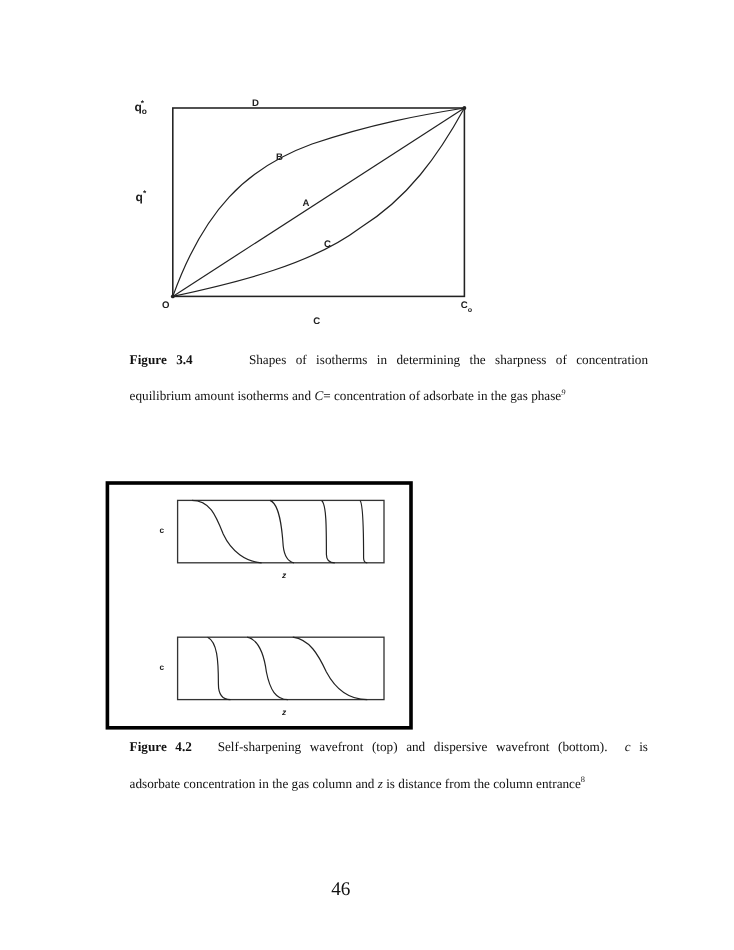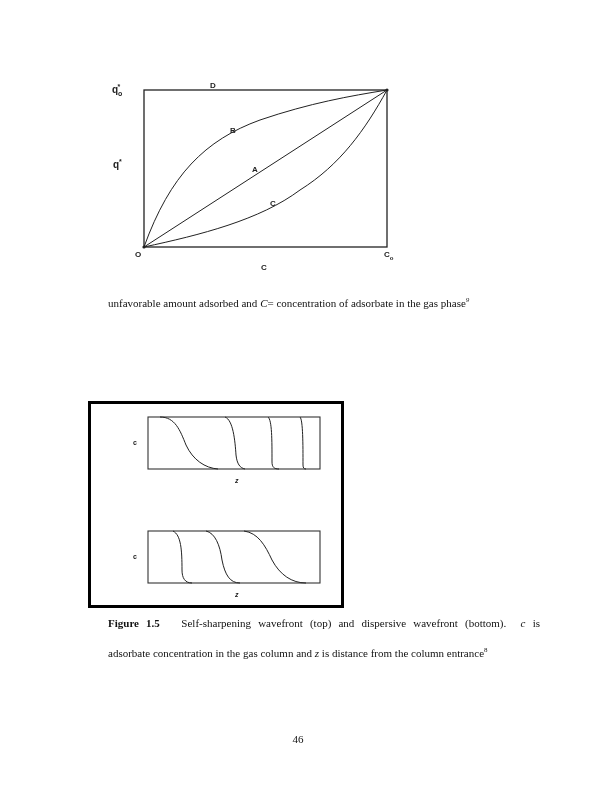--- a/index.html
+++ b/index.html
@@ -4,21 +4,21 @@
 <style>
   html, body { margin: 0; padding: 0; background: #ffffff; }
   body { width: 612px; height: 792px; position: relative; overflow: hidden;
          font-family: "Liberation Serif", serif; color: #111; }
   .abs { position: absolute; }
   .fig-label { font-family: "Liberation Sans", sans-serif; font-weight: bold; font-size: 8px; color: #222; }
   .caption { position: absolute; left: 108px; width: 432px; font-size: 11px; line-height: 27px; text-align: justify; }
   .caption .fig-num { font-weight: bold; }
   .caption i { font-style: italic; }
   .justify-line { text-align: justify; text-align-last: justify; display: block; }
-  .page-num { position: absolute; left: 0; width: 568px; top: 733px; text-align: center; font-size: 11px; padding-left: 14px; }
+  .page-num { position: absolute; left: 0; width: 568px; top: 733px; text-align: center; font-size: 16px; }
   .frame { position: absolute; left: 88px; top: 401px; width: 250px; height: 201px; border: 3px solid #000; background: #fff; }
   svg { position: absolute; overflow: visible; }
 </style>
 </head>
 <body>
 
 <svg style="left:0;top:0" width="612" height="792">
   <rect x="144" y="90" width="243" height="157" fill="none" stroke="#222" stroke-width="1.3"></rect>
 
   <path d="M144,247 L387,90" fill="none" stroke="#222" stroke-width="1"></path>
@@ -40,21 +40,22 @@
 <div class="abs fig-label" style="left:230px;top:126px;">B</div>
 <div class="abs fig-label" style="left:252px;top:165px;">A</div>
 <div class="abs fig-label" style="left:270px;top:199px;">C</div>
 <div class="abs fig-label" style="left:135px;top:250px;">O</div>
 <div class="abs fig-label" style="left:261px;top:263px;">C</div>
 <div class="abs fig-label" style="left:384px;top:250px;">
   <span>C</span><sub style="font-size:6px">o</sub>
 </div>
 
 <div class="caption" style="top:287px;">
-  <span style="display:block"><span>unfavorable amount adsorbed and</span> <i>C</i><span>= concentration of adsorbate in the gas phase</span><sup style="font-size:7px"><i>9</i></sup></span>
+  <span class="justify-line"><span class="fig-num">Figure 3.4</span>&nbsp;&nbsp;&nbsp;&nbsp;&nbsp; <span>Shapes of isotherms in determining the sharpness of concentration</span></span>
+  <span style="display:block"><span>equilibrium amount isotherms and</span> <i>C</i><span>= concentration of adsorbate in the gas phase</span><sup style="font-size:7px"><i>9</i></sup></span>
 </div>
 
 <div class="frame"></div>
 <svg style="left:0;top:0" width="612" height="792">
 
   <rect x="148" y="417" width="172" height="52" fill="none" stroke="#333" stroke-width="1.1"></rect>
   <path d="M160,417 C175,417 180,430 186,445 C193,460 205,468 218,469" fill="none" stroke="#222" stroke-width="1"></path>
   <path d="M225,417 C233,420 235,440 236,455 C237,464 240,468 245,469" fill="none" stroke="#222" stroke-width="1"></path>
   <path d="M268,417 C272,420 272,440 272,462 C272,467 274,469 279,469" fill="none" stroke="#222" stroke-width="1"></path>
   <path d="M300,417 C303,420 303,445 303,465 C303,468 304,469 306,469" fill="none" stroke="#222" stroke-width="1"></path>
@@ -63,17 +64,17 @@
   <path d="M173,531 C181,535 182,550 182,570 C182,578 185,583 192,583" fill="none" stroke="#222" stroke-width="1"></path>
   <path d="M206,531 C215,533 220,545 222,560 C225,575 230,583 240,583" fill="none" stroke="#222" stroke-width="1"></path>
   <path d="M244,531 C258,533 265,545 272,560 C280,575 292,583 306,583" fill="none" stroke="#222" stroke-width="1"></path>
 </svg>
 <div class="abs fig-label" style="left:133px;top:439px;font-size:7px;">c</div>
 <div class="abs fig-label" style="left:235px;top:477px;font-size:7px;font-style:italic;">z</div>
 <div class="abs fig-label" style="left:133px;top:553px;font-size:7px;">c</div>
 <div class="abs fig-label" style="left:235px;top:591px;font-size:7px;font-style:italic;">z</div>
 
 <div class="caption" style="top:610px;">
-  <span class="justify-line"><span class="fig-num">Figure 1.5</span>&nbsp;&nbsp; <span>Self-sharpening wavefront (top) and  dispersive wavefront  (bottom).</span>&nbsp; <i>c</i> <span>is</span></span>
+  <span class="justify-line"><span class="fig-num">Figure 4.2</span>&nbsp;&nbsp; <span>Self-sharpening wavefront (top) and  dispersive wavefront  (bottom).</span>&nbsp; <i>c</i> <span>is</span></span>
   <span style="display:block"><span>adsorbate concentration in the gas column and</span> <i>z</i> <span>is distance from the column entrance</span><sup style="font-size:7px">8</sup></span>
 </div>
 
 <div class="page-num">46</div>
 
 </body></html>

